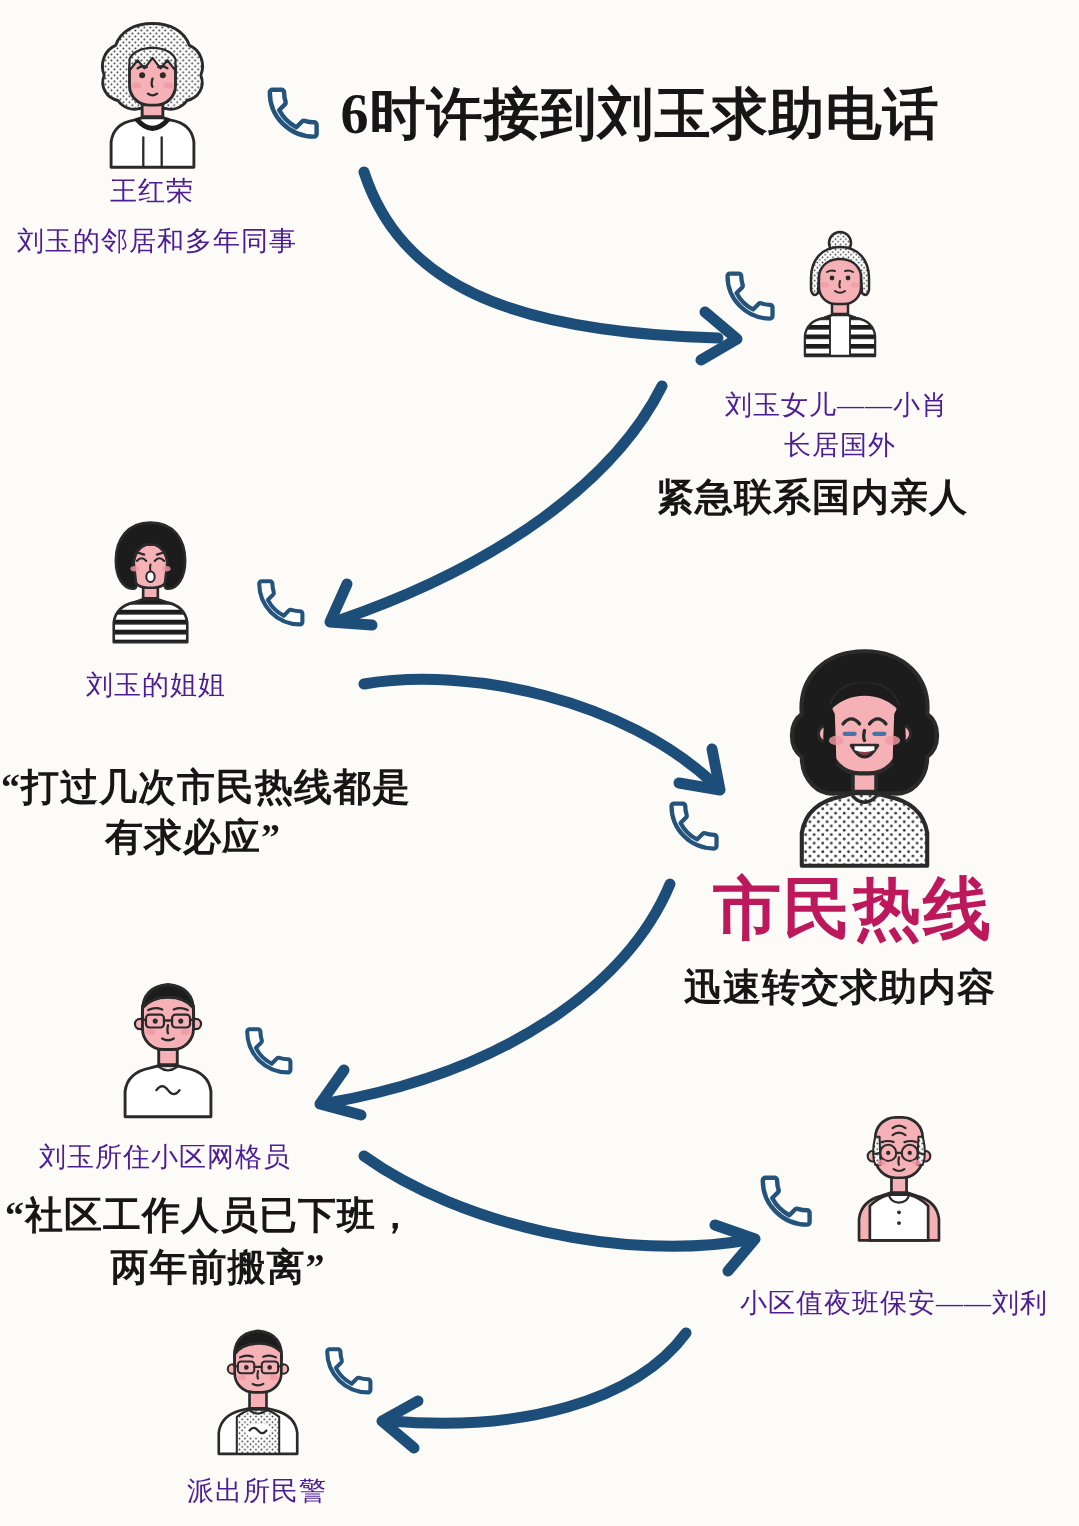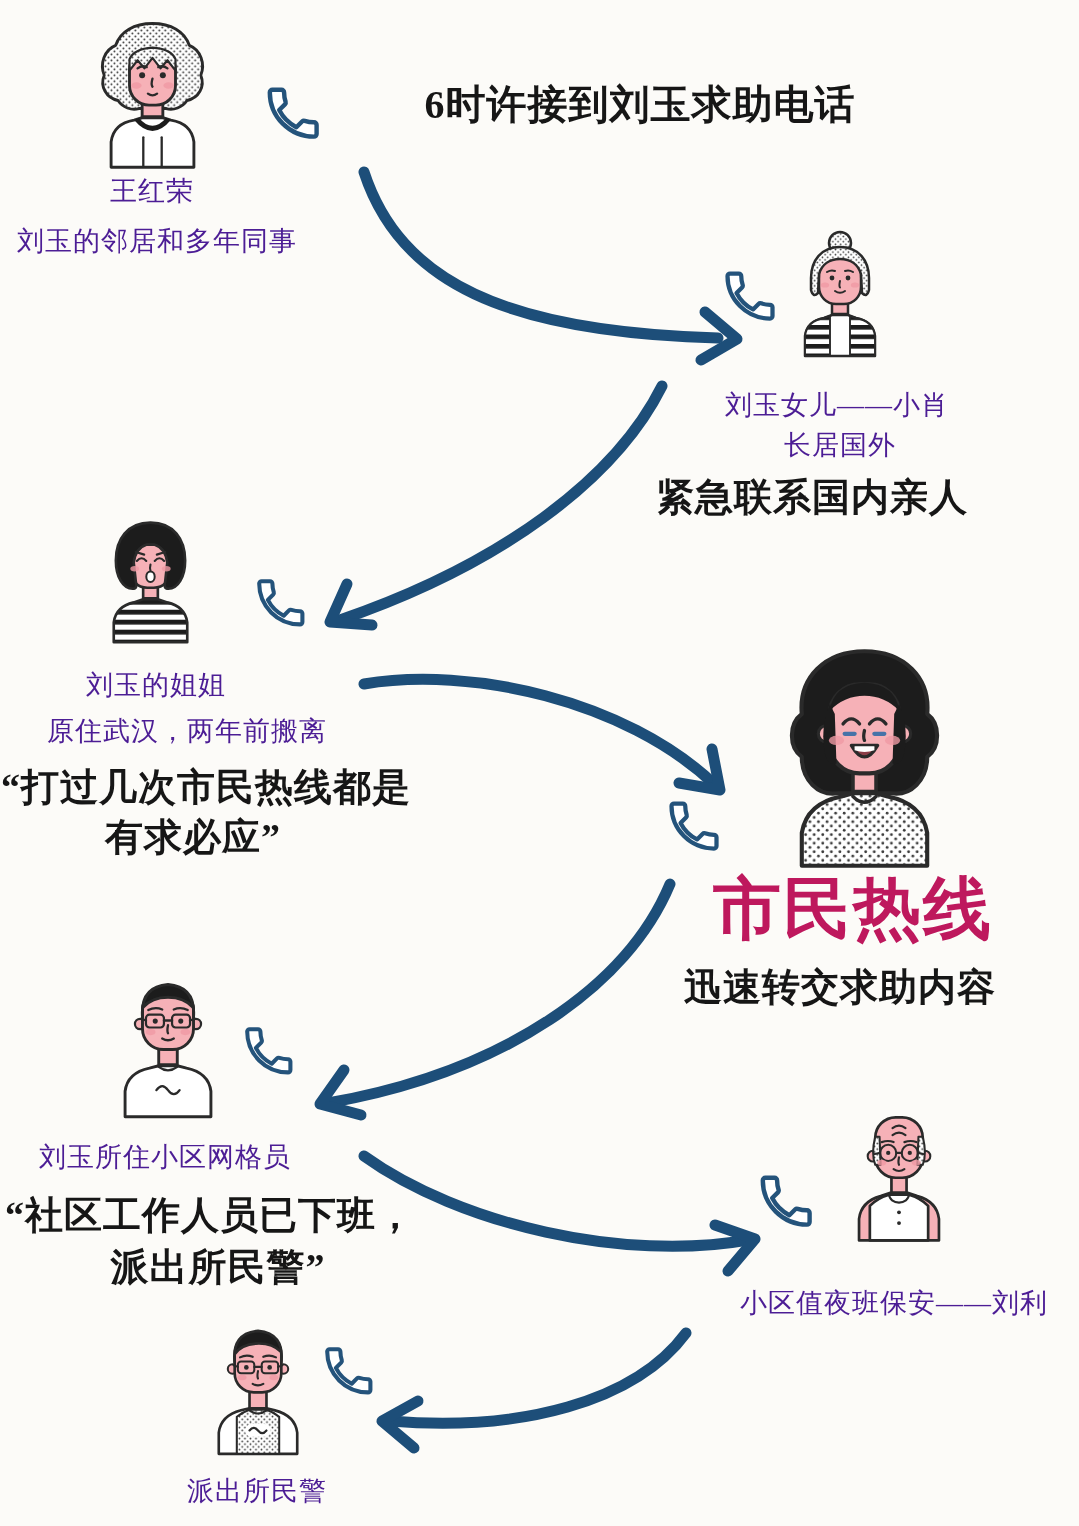--- a/index.html
+++ b/index.html
@@ -3,21 +3,21 @@
 <meta charset="utf-8">
 <style>
   html,body{margin:0;padding:0;background:#e8e8e8;}
   #canvas{
     position:relative;width:1079px;height:1526px;margin:0 auto;
     background:#fcfbf8;overflow:hidden;
     font-family:"Liberation Serif","DejaVu Serif",serif;
   }
   #scene{position:absolute;left:0;top:0;width:1079px;height:1526px;}
   .txt{position:absolute;white-space:nowrap;transform:translateX(-50%);line-height:1.15;}
-  .event{font-size:40px;font-weight:bold;color:#161616;letter-spacing:1px;}
+  .event{font-size:56px;font-weight:bold;color:#161616;letter-spacing:1px;}
   .event.sm{font-size:38px;}
   .label{font-size:27px;color:#4c1d95;letter-spacing:1px;}
   .hotline-title{font-size:68px;font-weight:bold;color:#be185d;letter-spacing:2px;}
   
   .oln{stroke:#2a2a2a;stroke-width:2.5;stroke-linecap:round;stroke-linejoin:round;}
   .thin{stroke-width:1.9;}
   .feat{fill:none;stroke:#2a2a2a;stroke-width:2;stroke-linecap:round;stroke-linejoin:round;}
   .arrow{fill:none;stroke:#1d4e79;stroke-width:11;stroke-linecap:round;stroke-linejoin:round;}
   .phone{fill:#ffffff;stroke:#24537b;stroke-width:1.7;stroke-linecap:round;stroke-linejoin:round;}
 </style>
@@ -234,27 +234,26 @@
   <div class="txt event" style="left:640px;top:82px;">6时许接到刘玉求助电话</div>
 
   <div class="txt label" style="left:152px;top:176px;">王红荣</div>
   <div class="txt label" style="left:157px;top:226px;">刘玉的邻居和多年同事</div>
 
   <div class="txt label" style="left:837px;top:390px;">刘玉女儿——小肖</div>
   <div class="txt label" style="left:840px;top:430px;">长居国外</div>
   <div class="txt event sm" style="left:812px;top:476px;">紧急联系国内亲人</div>
 
   <div class="txt label" style="left:156px;top:670px;">刘玉的姐姐</div>
-  <div class="txt label" style="left:187px;top:716px;">原住武汉，两年前搬离</div>
   <div class="txt event sm" style="left:193px;top:816px;">有求必应”</div>
   <div class="txt event sm" style="left:206px;top:766px;">“打过几次市民热线都是</div>
 
   <div class="txt hotline-title" style="left:853px;top:870px;">市民热线</div>
   <div class="txt label" style="left:165px;top:1142px;">刘玉所住小区网格员</div>
 
   <div class="txt event sm" style="left:840px;top:966px;">迅速转交求助内容</div>
   <div class="txt event sm" style="left:210px;top:1194px;">“社区工作人员已下班，</div>
-  <div class="txt event sm" style="left:218px;top:1246px;">派出所民警”</div>
+  <div class="txt event sm" style="left:218px;top:1246px;">两年前搬离”</div>
 
   <div class="txt label" style="left:894px;top:1288px;">小区值夜班保安——刘利</div>
 
   <div class="txt label" style="left:257px;top:1476px;">派出所民警</div>
 </div>
 
 </body></html>

